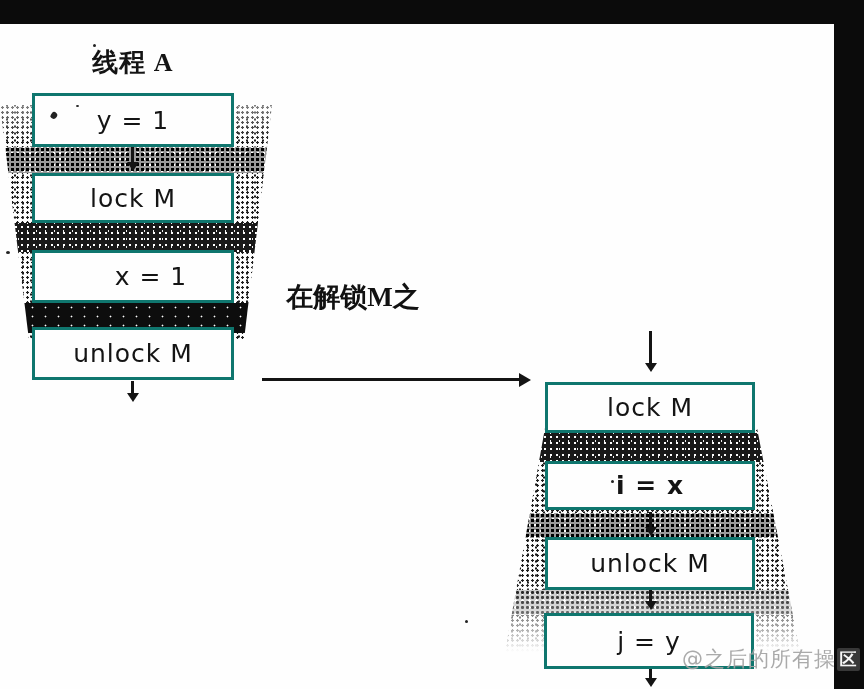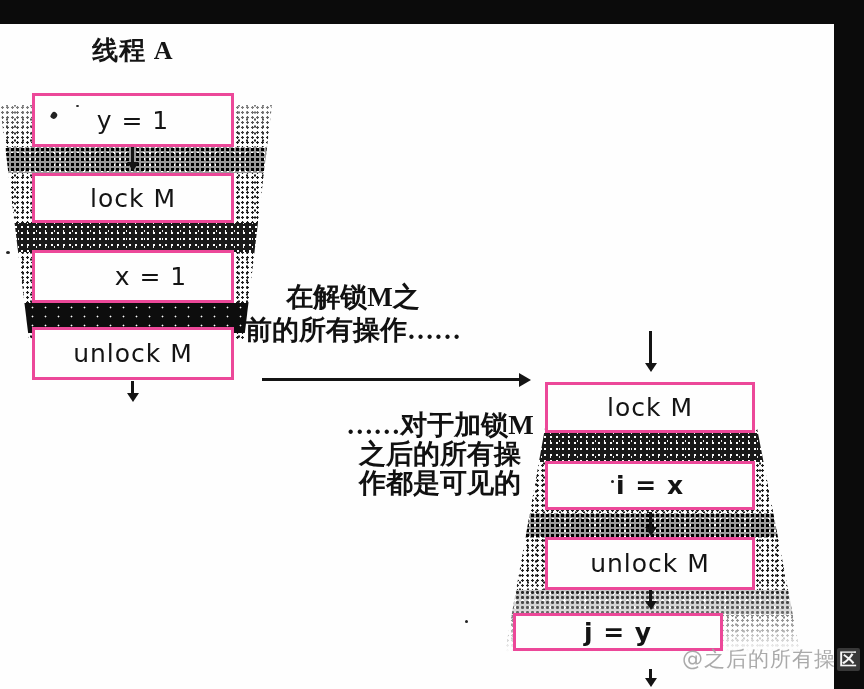--- a/index.html
+++ b/index.html
@@ -49,21 +49,21 @@
     background-position:1px 1px,5px 4px;
   }
   .band-black{
     background-color:#0d0d0d;
     background-image:radial-gradient(circle, #fff 0.8px, transparent 1.1px);
     background-size:13px 9px;
   }
 
   
   .fbox{
-    position:absolute;box-sizing:border-box;background:#fefefe;border:3px solid #ec4899;
+    position:absolute;box-sizing:border-box;background:#fefefe;border:3px solid #0f766e;
     display:flex;align-items:center;justify-content:center;
     font-size:25px;font-weight:500;letter-spacing:1px;
   }
 
   
   .varrow{position:absolute;width:3px;background:#141414;}
   .varrow::after{
     content:'';position:absolute;left:50%;bottom:-8px;transform:translateX(-50%);
     width:0;height:0;border:6px solid transparent;border-bottom:0;border-top:9px solid #141414;
   }
@@ -89,21 +89,21 @@
   .speck{position:absolute;background:#222;border-radius:50%;}
 </style>
 </head>
 <body>
 
 <div class="canvas">
 
   <div class="strip-top"></div>
   <div class="bar-right"></div>
 
-  <div class="thread-title cjk" style="left:33px;top:33px;">线程 A</div>
+  <div class="thread-title cjk" style="left:33px;top:45px;">线程 A</div>
 
   <div class="funnel stip-light" style="left:0;top:105px;width:274px;height:235px;
               clip-path:polygon(0 0, 272px 0, 244px 235px, 29px 235px);
               -webkit-mask-image:linear-gradient(to bottom, rgba(0,0,0,.55), #000 16%);
               mask-image:linear-gradient(to bottom, rgba(0,0,0,.55), #000 16%);">
     <div class="band stip-med" style="top:42px;height:26px;"></div>
     <div class="band stip-dark" style="top:118px;height:29px;"></div>
     <div class="band band-black" style="top:198px;height:30px;"></div>
   </div>
 
@@ -118,30 +118,24 @@
   </div>
   <div class="fbox" style="left:32px;top:250px;width:202px;height:53px;padding-left:36px;">
     <span>x = 1</span>
   </div>
   <div class="fbox" style="left:32px;top:327px;width:202px;height:53px;">
     <span>unlock M</span>
   </div>
 
   <div class="note note-1 cjk">
     <div>在解锁M之</div>
-    <div>前的所有操作……</div>
   </div>
 
   <div class="harrow" style="left:262px;top:378px;width:258px;"></div>
 
-  <div class="note note-2 cjk">
-    <div>……对于加锁M</div>
-    <div>之后的所有操</div>
-    <div>作都是可见的</div>
-  </div>
 
   <div class="varrow" style="left:649px;top:331px;height:33px;"></div>
 
   <div class="funnel stip-light" style="left:505px;top:428px;width:295px;height:224px;
               clip-path:polygon(40px 0, 252px 0, 295px 224px, 0 224px);
               -webkit-mask-image:linear-gradient(to bottom, #000 68%, rgba(0,0,0,.35) 90%, transparent 100%);
               mask-image:linear-gradient(to bottom, #000 68%, rgba(0,0,0,.35) 90%, transparent 100%);">
     <div class="band stip-dark" style="top:5px;height:29px;"></div>
     <div class="band stip-med" style="top:85px;height:25px;"></div>
     <div class="band stip-medlight" style="top:162px;height:25px;"></div>
@@ -153,21 +147,21 @@
 
   <div class="fbox" style="left:545px;top:382px;width:210px;height:51px;">
     <span>lock M</span>
   </div>
   <div class="fbox" style="left:545px;top:461px;width:210px;height:49px;font-weight:bold;">
     <span>i = x</span>
   </div>
   <div class="fbox" style="left:545px;top:537px;width:210px;height:53px;">
     <span>unlock M</span>
   </div>
-  <div class="fbox" style="left:513px;top:613px;width:210px;height:38px;font-weight:bold;">
+  <div class="fbox" style="left:544px;top:613px;width:210px;height:56px;">
     <span>j = y</span>
   </div>
 
   <div class="watermark">
     <span>@之后的所有操</span>
       <span class="wm-badge">区</span>
   </div>
 
   <div class="speck" style="left:93px;top:44px;width:3px;height:3px;"></div>
   <div class="speck" style="left:51px;top:112px;width:6px;height:7px;transform:rotate(35deg);border-radius:40% 60% 60% 40%;"></div>

